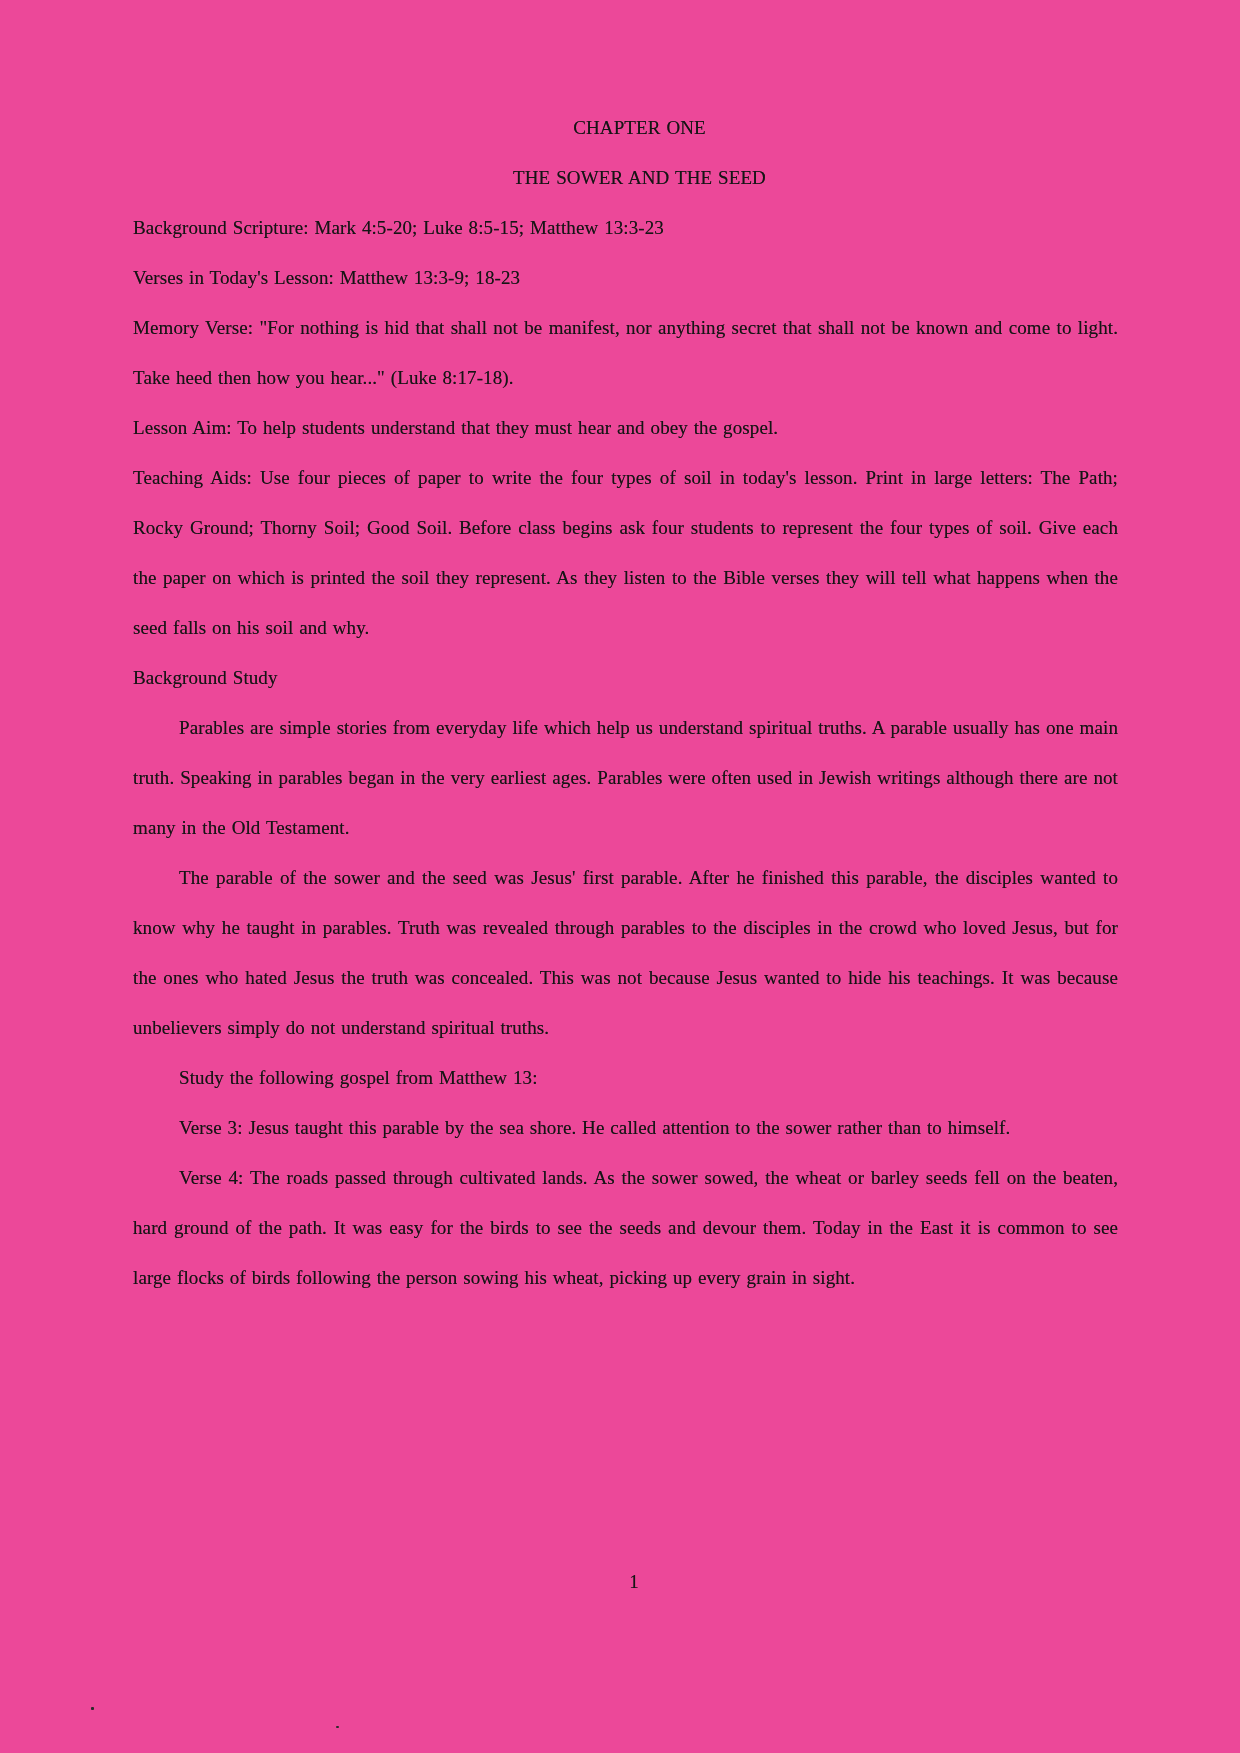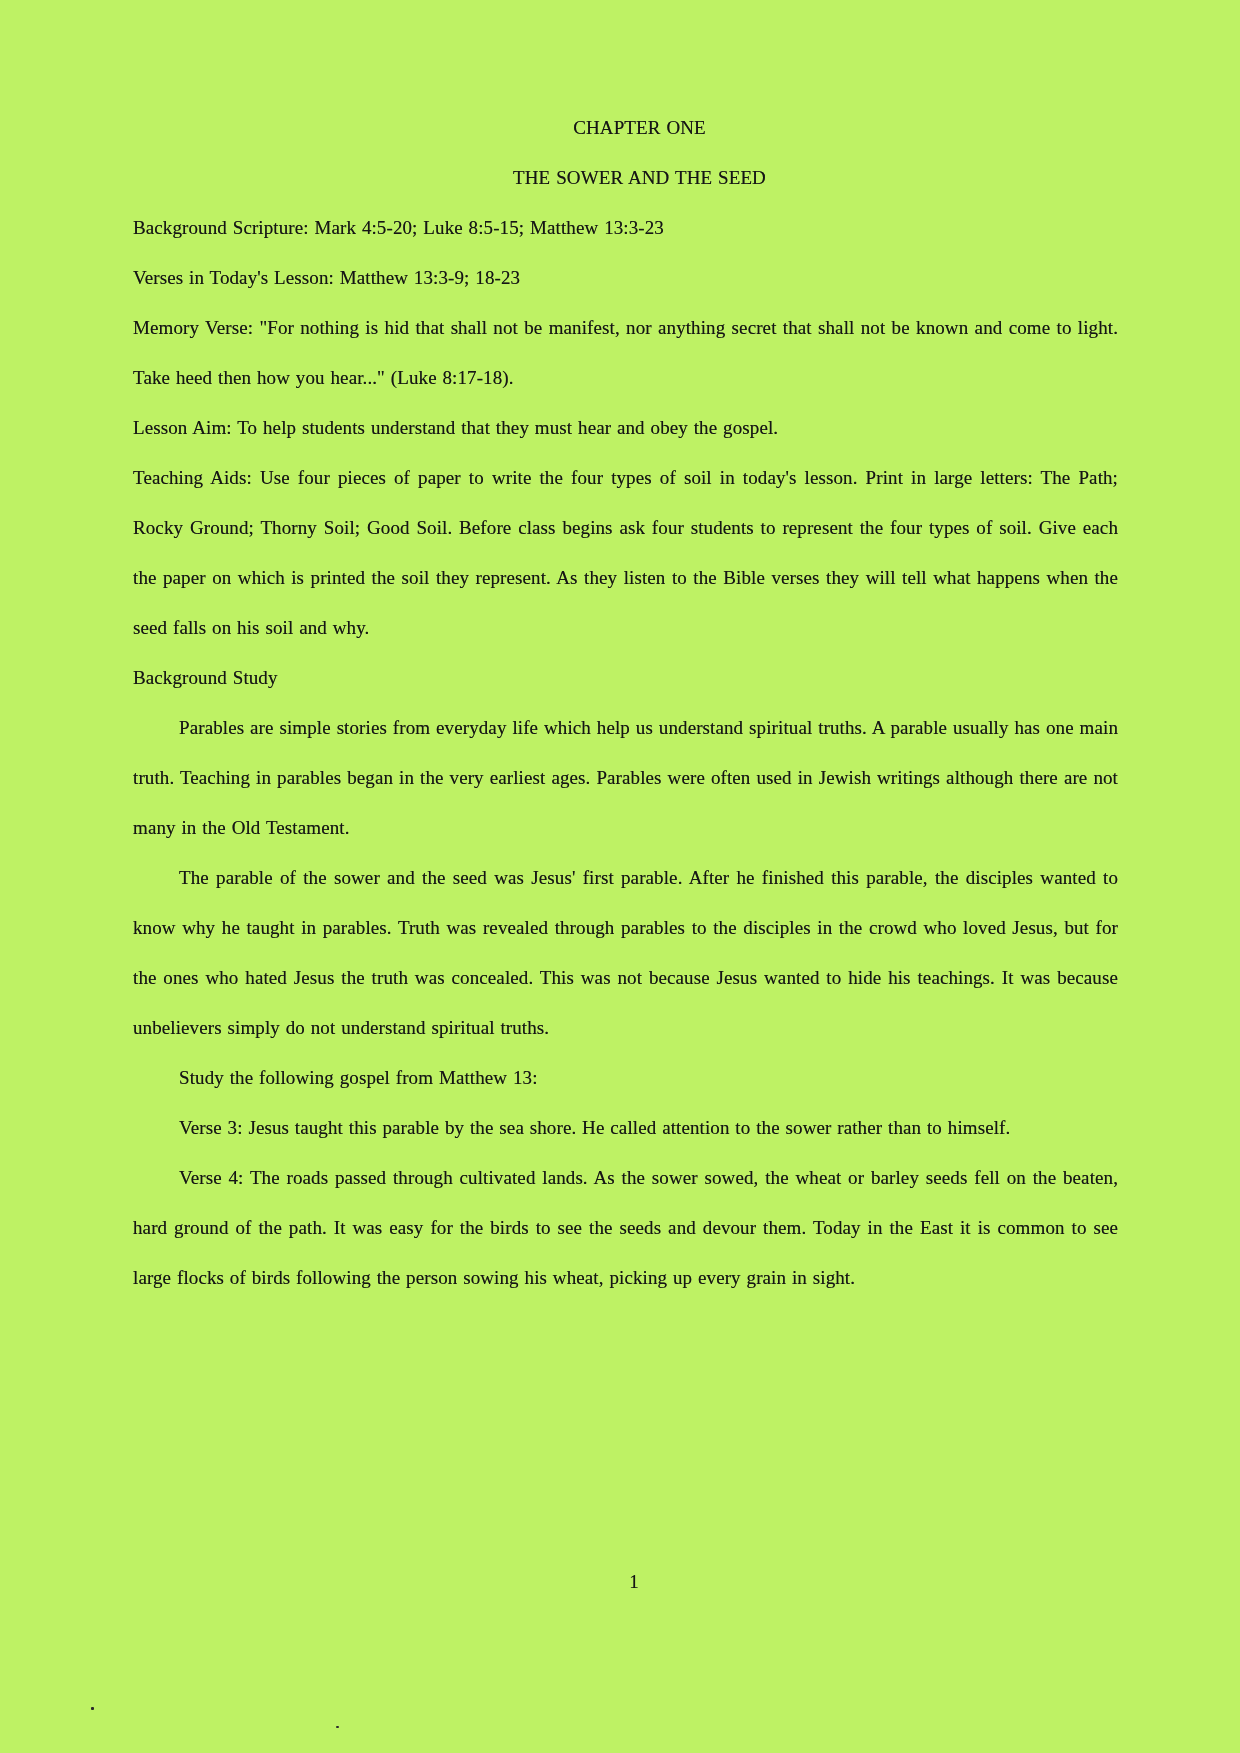--- a/index.html
+++ b/index.html
@@ -4,21 +4,21 @@
 <style>
   html, body {
     margin: 0;
     padding: 0;
     background: #ffffff;
   }
   .page {
     position: relative;
     width: 1240px;
     height: 1753px;
-    background: #bef264;
+    background: #ec4899;
     font-family: "Liberation Serif", "DejaVu Serif", serif;
     color: #151515;
     overflow: hidden;
   }
   .text-block {
     position: absolute;
     left: 133px;
     top: 103px;
     width: 985px;
   }
@@ -74,21 +74,21 @@
     <p>Verses in Today's Lesson: Matthew 13:3-9; 18-23</p>
 
     <p>Memory Verse:  "For nothing is hid that shall not be manifest, nor anything secret that shall not be known and come to light. Take heed then how you hear..." (Luke 8:17-18).</p>
 
     <p>Lesson Aim: To help students understand that they must hear and obey the gospel.</p>
 
     <p>Teaching Aids: Use four pieces of paper to write the four types of soil in today's lesson.  Print in large letters: The Path; Rocky Ground; Thorny Soil; Good Soil.  Before class begins ask four students to represent the four types of soil. Give each the paper on which is printed the soil they represent. As they listen to the Bible verses they will tell what happens when the seed falls on his soil and why.</p>
 
     <p>Background Study</p>
 
-    <p class="indent">Parables are simple stories from everyday life which help us understand spiritual truths. A parable usually has one main truth. Teaching in parables began in the very earliest ages. Parables were often used in Jewish writings although there are not many in the Old Testament.</p>
+    <p class="indent">Parables are simple stories from everyday life which help us understand spiritual truths. A parable usually has one main truth. Speaking in parables began in the very earliest ages. Parables were often used in Jewish writings although there are not many in the Old Testament.</p>
 
     <p class="indent">The parable of the sower and the seed was Jesus' first parable. After he finished this parable, the disciples wanted to know why he taught in parables. Truth was revealed through parables to the disciples in the crowd who loved Jesus, but for the ones who hated Jesus the truth was concealed. This was not because Jesus wanted to hide his teachings. It was because unbelievers simply do not understand spiritual truths.</p>
 
     <p class="indent">Study the following gospel from Matthew 13:</p>
 
     <p class="indent">Verse 3: Jesus taught this parable by the sea shore. He called attention to the sower rather than to himself.</p>
 
     <p class="indent">Verse 4: The roads passed through cultivated lands. As the sower sowed, the wheat or barley seeds fell on the beaten, hard ground of the path. It was easy for the birds to see the seeds and devour them. Today in the East it is common to see large flocks of birds following the person sowing his wheat, picking up every grain in sight.</p>
 
   </div>

